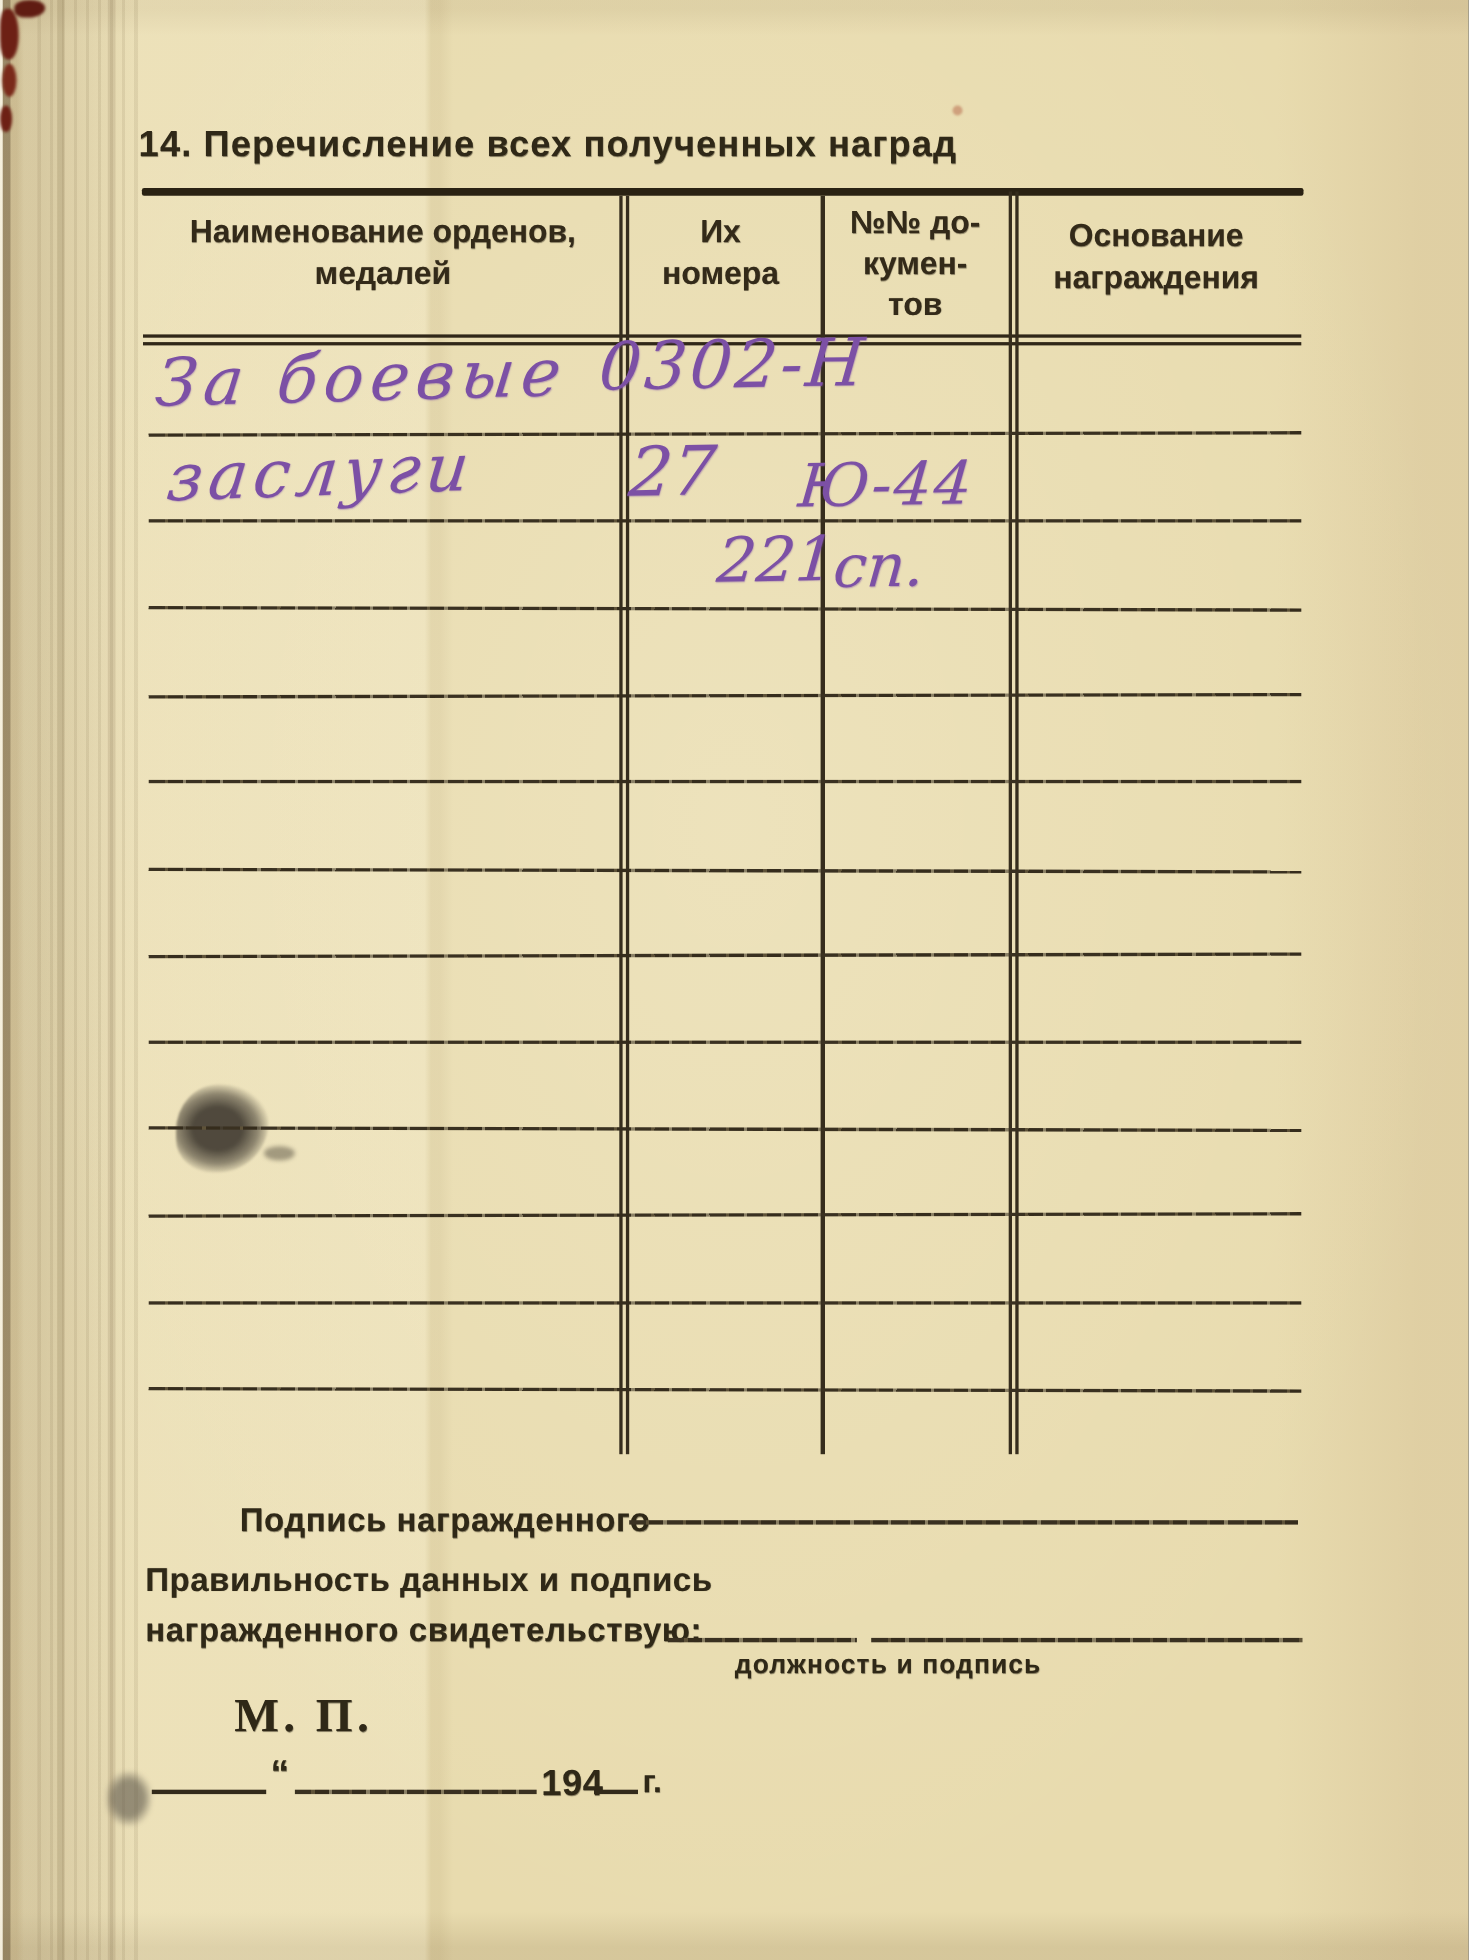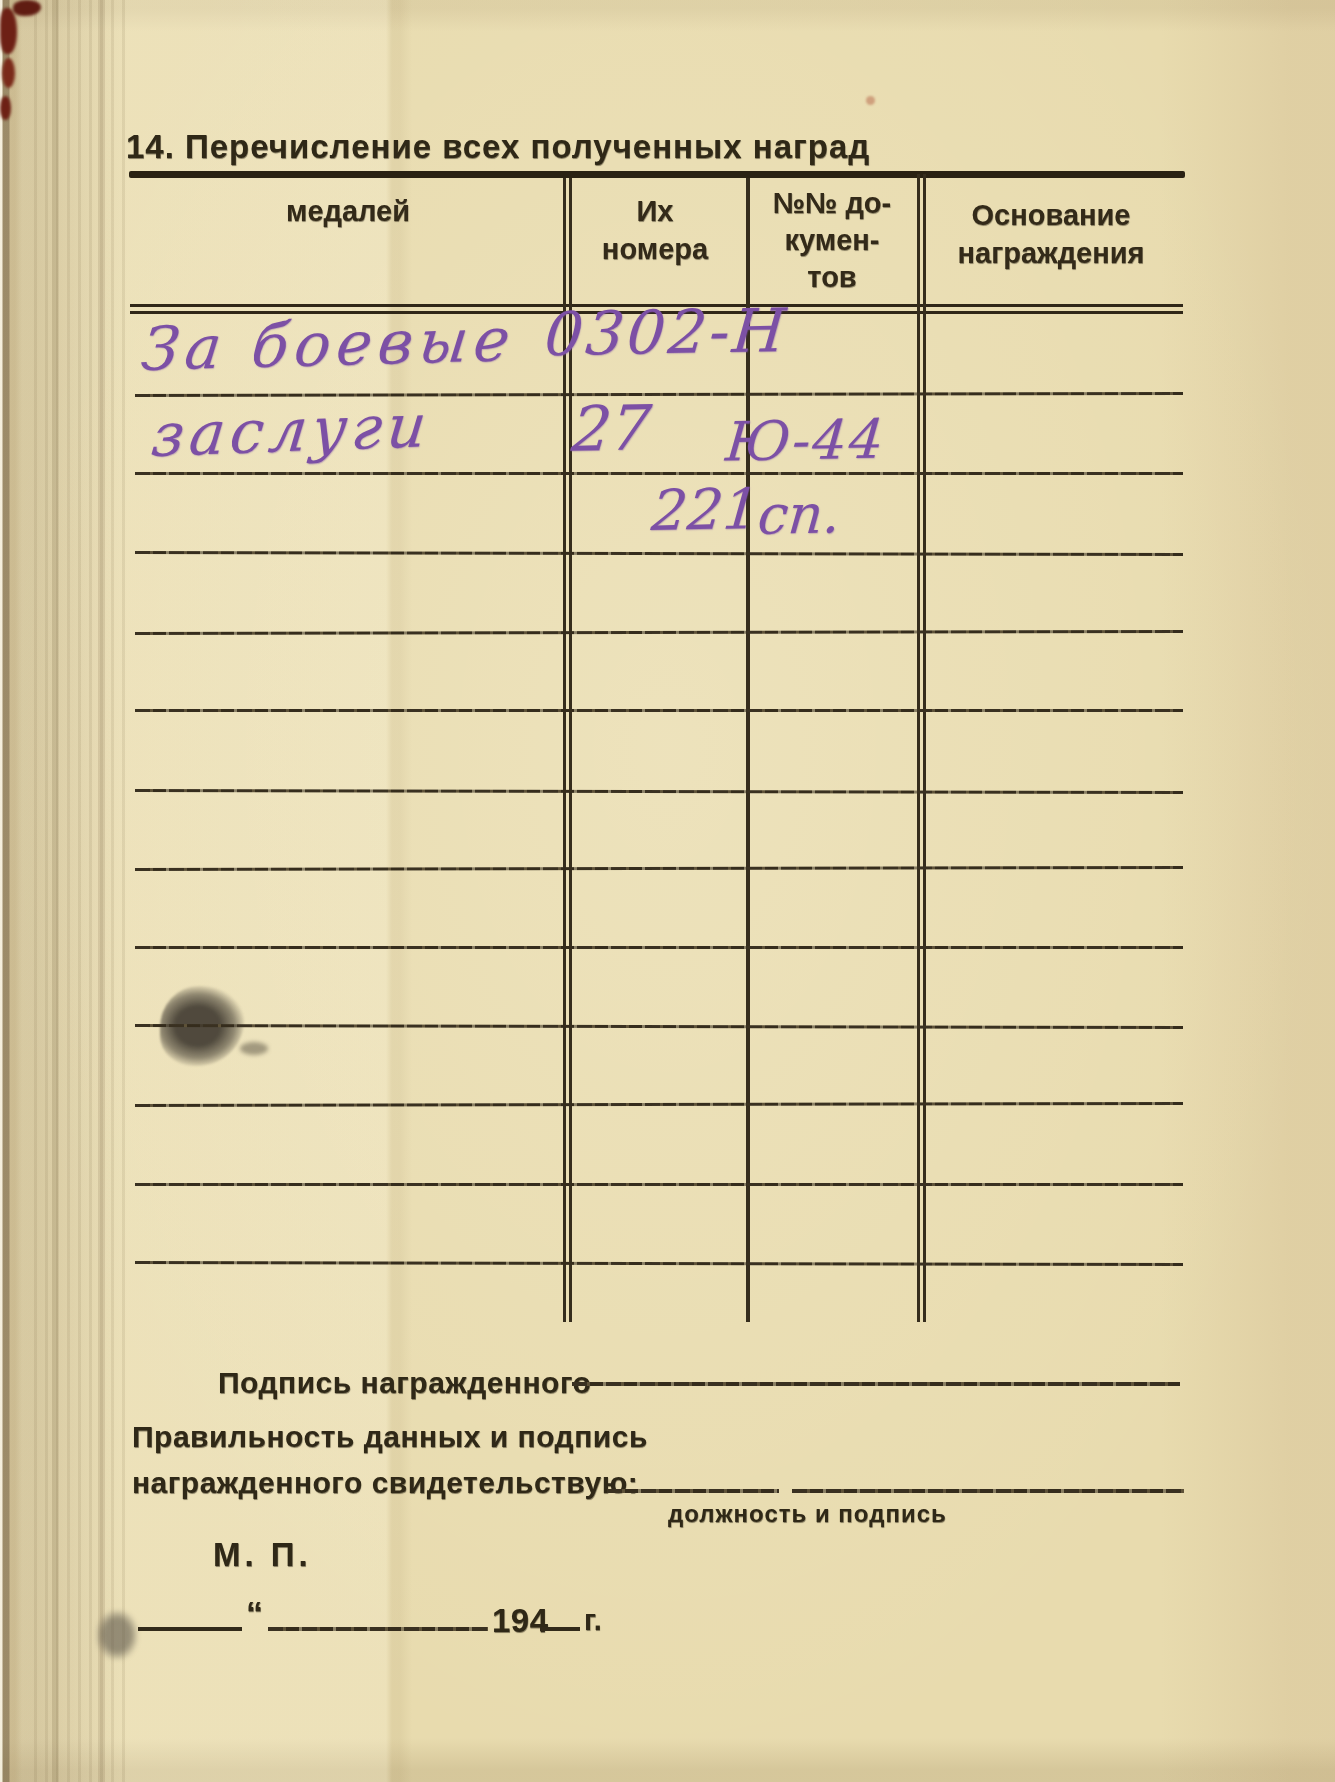--- a/index.html
+++ b/index.html
@@ -47,29 +47,30 @@
   <div class="blob" style="left:13px;top:0;width:28px;height:16px;background:#601c12;border-radius:50% 50% 60% 40%;filter:blur(1.5px);"></div>
   <div class="blob" style="left:0;top:96px;width:11px;height:24px;background:#6d2015;border-radius:50%;filter:blur(1.5px);"></div>
   <div class="blob" style="left:866px;top:96px;width:9px;height:9px;background:rgba(168,70,44,.4);border-radius:50%;filter:blur(1px);"></div>
   <div class="blob" style="left:160px;top:986px;width:84px;height:80px;
               background:radial-gradient(ellipse at 45% 50%, rgba(66,60,50,.92) 0 34%, rgba(66,60,50,.55) 56%, rgba(66,60,50,0) 74%);
               border-radius:48% 52% 58% 42% / 55% 45% 60% 40%; filter:blur(1px);"></div>
   <div class="blob" style="left:240px;top:1042px;width:28px;height:13px;background:rgba(70,64,52,.45);border-radius:50%;filter:blur(2px);"></div>
   <div class="blob" style="left:96px;top:1610px;width:42px;height:50px;
               background:radial-gradient(ellipse, rgba(92,86,74,.6) 0 45%, rgba(92,86,74,0) 75%);filter:blur(2px);"></div>
 
-  <div class="print" style="left:126px;top:128px;font-size:33px;letter-spacing:1px;">14. Перечисление всех полученных наград</div>
+  <div class="print" style="left:126px;top:112px;font-size:33px;letter-spacing:1px;">14. Перечисление всех полученных наград</div>
 
   <div class="thickline" style="left:129px;top:171px;width:1056px;"></div>
   <div class="dblline" style="left:130px;top:304px;width:1053px;"></div>
   <div class="vdbl" style="left:563px;top:178px;height:1144px;"></div>
   <div class="vsgl" style="left:746px;top:178px;height:1144px;"></div>
   <div class="vdbl" style="left:917px;top:174px;height:1148px;"></div>
 
   <div class="th" style="left:136px;top:192px;width:424px;">
+    <div>Наименование орденов,</div>
     <div>медалей</div>
   </div>
   <div class="th" style="left:749px;top:185px;width:166px;line-height:37px;">
     <div>№№ до-</div>
     <div>кумен-</div>
     <div>тов</div>
   </div>
   <div class="th" style="left:567px;top:192px;width:176px;">
     <div>Их</div>
     <div>номера</div>
@@ -104,21 +105,21 @@
 
   <div class="print" style="left:218px;top:1366px;font-size:30px;">Подпись награжденного</div>
   <div class="hline" style="left:572px;top:1382px;width:608px;height:4px;"></div>
 
   <div class="print" style="left:132px;top:1420px;font-size:30px;">Правильность данных и подпись</div>
   <div class="print" style="left:132px;top:1466px;font-size:30px;">награжденного свидетельствую:</div>
   <div class="hline" style="left:607px;top:1489px;width:172px;height:4px;"></div>
   <div class="hline" style="left:792px;top:1489px;width:392px;height:4px;"></div>
   <div class="print caption-sm" style="left:648px;top:1500px;margin-left:20px;">должность и подпись</div>
 
-  <div class="print" style="left:213px;top:1536px;font-size:33px;letter-spacing:4px;">М. П.</div>
+  <div class="print" style="left:213px;top:1536px;font-size:43px;letter-spacing:4px;font-family:Liberation Serif, serif;">М. П.</div>
 
   <div class="hline" style="left:138px;top:1627px;width:104px;height:4px;background:#322a1a;"></div>
   <div class="print" style="left:246px;top:1594px;font-size:34px;">“</div>
   <div class="hline" style="left:268px;top:1627px;width:220px;height:4px;"></div>
   <div class="print" style="left:492px;top:1602px;font-size:33px;">194</div>
   <div class="hline" style="left:540px;top:1627px;width:40px;height:4px;background:#322a1a;"></div>
   <div class="print" style="left:584px;top:1604px;font-size:29px;">г.</div>
 
 </div>
 

